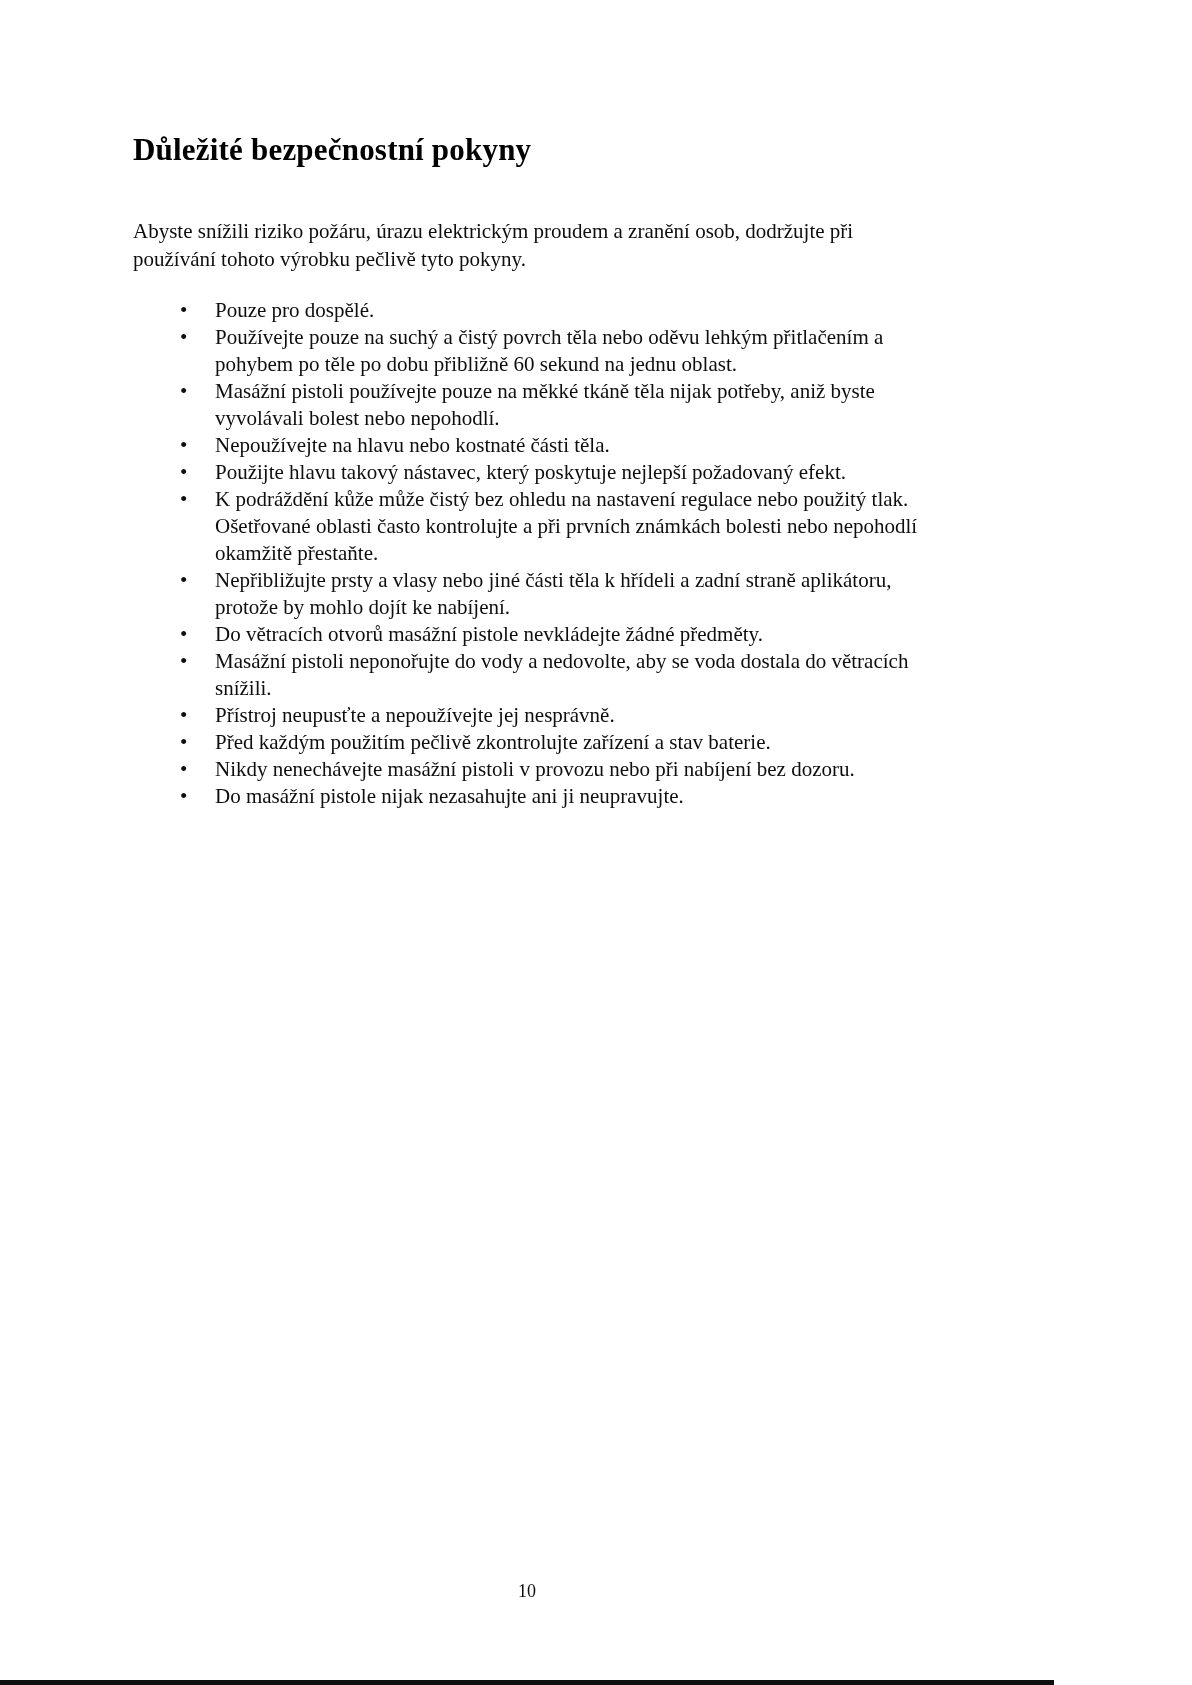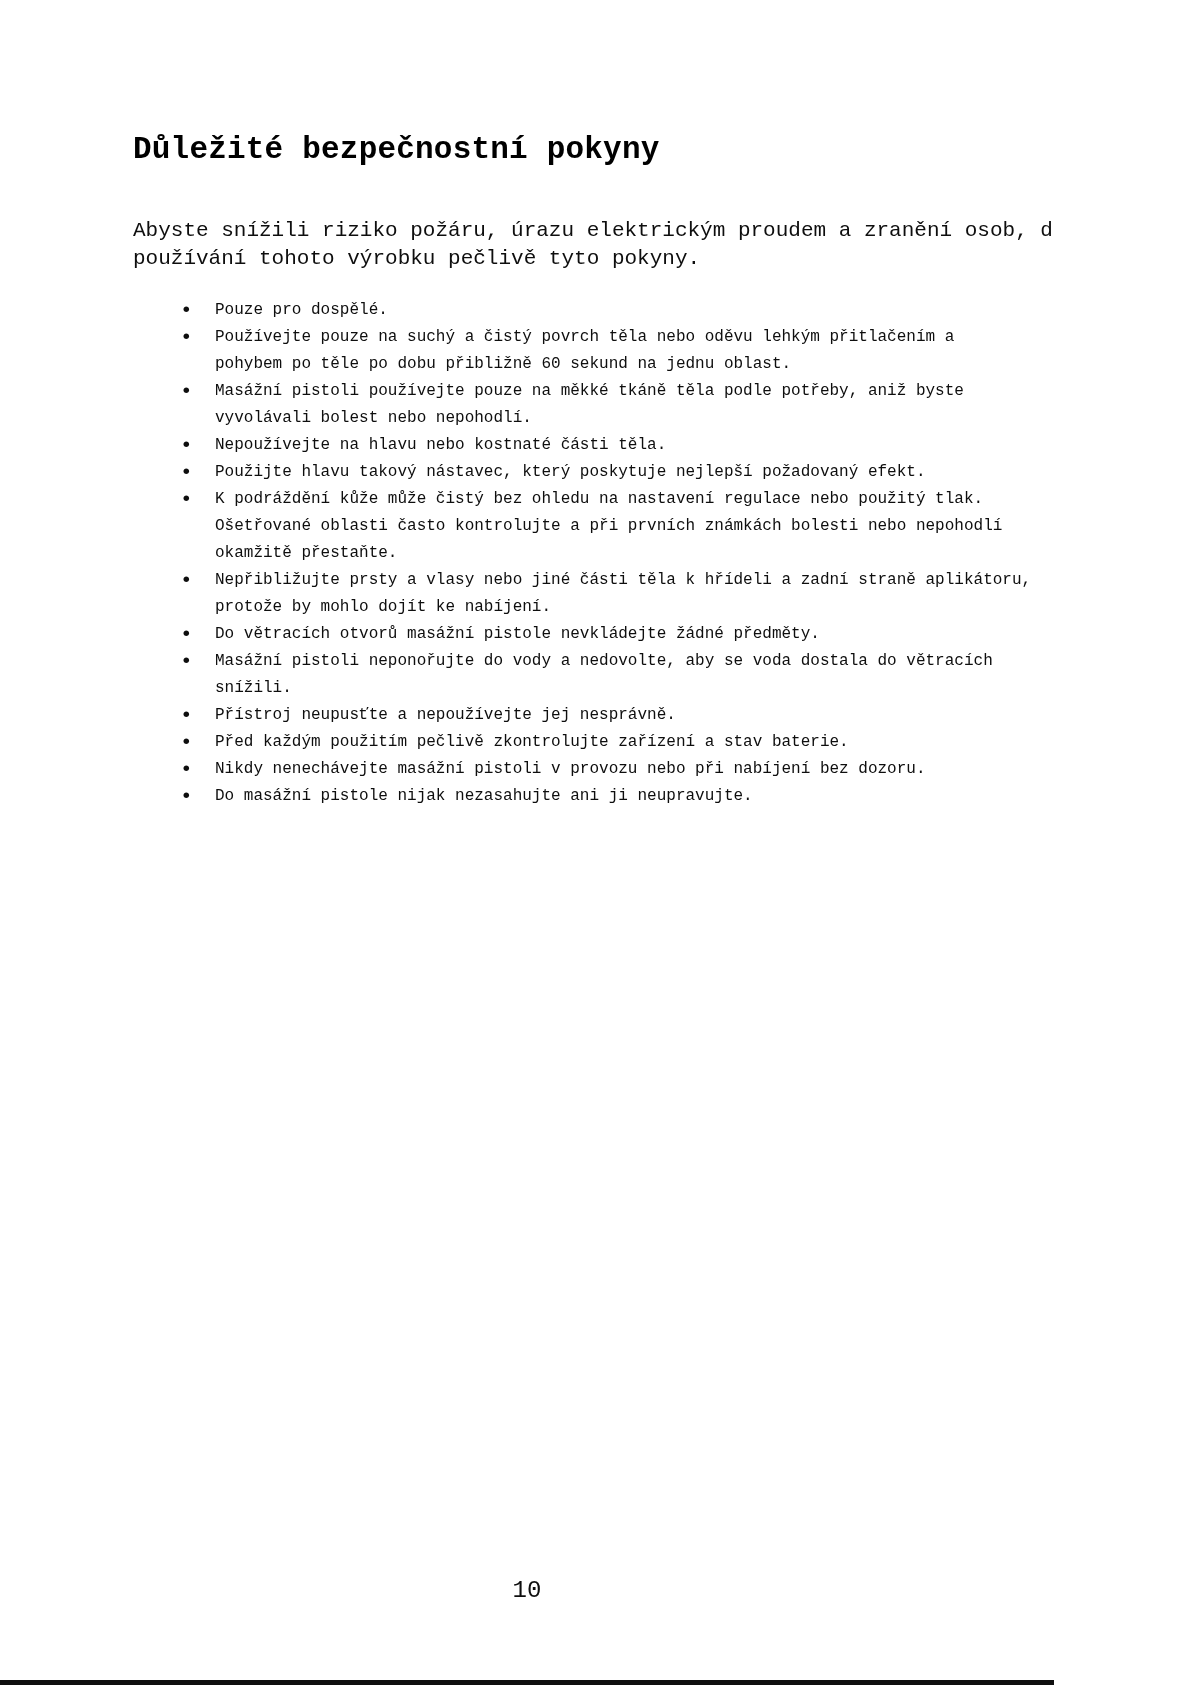--- a/index.html
+++ b/index.html
@@ -6,21 +6,21 @@
     margin: 0;
     padding: 0;
     background: #ffffff;
   }
   .page {
     position: relative;
     width: 1054px;
     height: 1685px;
     background: #ffffff;
     overflow: hidden;
-    font-family: Liberation Mono, monospace;
+    font-family: Liberation Serif, serif;
     color: #0e0e0e;
   }
   .content {
     position: absolute;
     left: 133px;
     top: 131px;
     width: 1022px;
   }
   .doc-title {
     margin: 0;
@@ -36,40 +36,40 @@
     line-height: 28px;
     white-space: pre;
   }
   .safety-list {
     margin: 24px 0 0 0;
     padding: 0 0 0 82px;
     list-style: none;
   }
   .safety-list li {
     position: relative;
-    font-size: 16px;
+    font-size: 21px;
     line-height: 27px;
     white-space: pre;
   }
   .safety-list li::before {
     content: "\2022";
     position: absolute;
     left: -35px;
     top: 0;
     font-size: 21px;
     line-height: 27px;
     color: #0e0e0e;
   }
   .page-number {
     position: absolute;
     left: 0;
     top: 1577px;
     width: 100%;
     text-align: center;
-    font-size: 24px;
+    font-size: 18px;
     line-height: 28px;
     color: #0e0e0e;
   }
   .bottom-edge {
     position: absolute;
     left: 0;
     right: 0;
     bottom: 0;
     height: 5px;
     background: #0f0f0f;
@@ -94,21 +94,21 @@
 
 <div class="page">
   <div class="content">
     <h1 class="doc-title">Důležité bezpečnostní pokyny</h1>
     <p class="intro">Abyste snížili riziko požáru, úrazu elektrickým proudem a zranění osob, dodržujte při
 používání tohoto výrobku pečlivě tyto pokyny.</p>
     <ul class="safety-list">
         <li>Pouze pro dospělé.</li>
         <li>Používejte pouze na suchý a čistý povrch těla nebo oděvu lehkým přitlačením a
 pohybem po těle po dobu přibližně 60 sekund na jednu oblast.</li>
-        <li>Masážní pistoli používejte pouze na měkké tkáně těla podle potřeby, aniž byste
+        <li>Masážní pistoli používejte pouze na měkké tkáně těla nijak potřeby, aniž byste
 vyvolávali bolest nebo nepohodlí.</li>
         <li>Nepoužívejte na hlavu nebo kostnaté části těla.</li>
         <li>Použijte hlavu takový nástavec, který poskytuje nejlepší požadovaný efekt.</li>
         <li>K podráždění kůže může čistý bez ohledu na nastavení regulace nebo použitý tlak.
 Ošetřované oblasti často kontrolujte a při prvních známkách bolesti nebo nepohodlí
 okamžitě přestaňte.</li>
         <li>Nepřibližujte prsty a vlasy nebo jiné části těla k hřídeli a zadní straně aplikátoru,
 protože by mohlo dojít ke nabíjení.</li>
         <li>Do větracích otvorů masážní pistole nevkládejte žádné předměty.</li>
         <li>Masážní pistoli neponořujte do vody a nedovolte, aby se voda dostala do větracích

